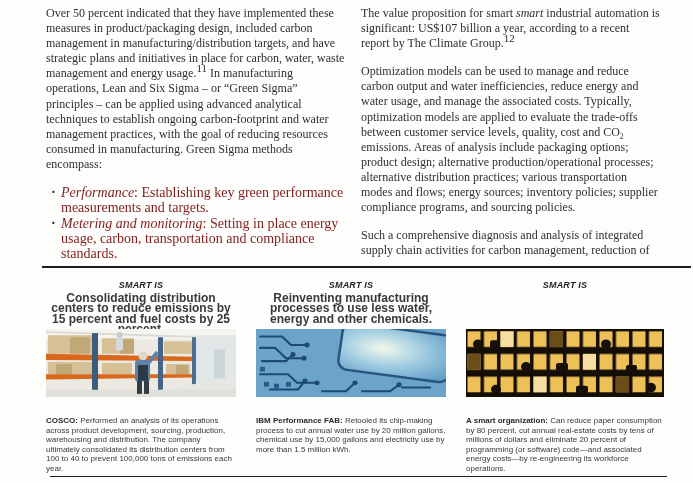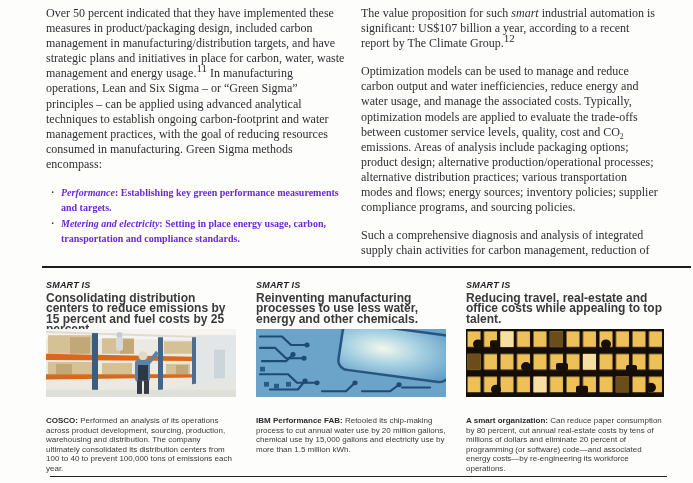--- a/index.html
+++ b/index.html
@@ -18,21 +18,21 @@
     display:flex;gap:15px;overflow:hidden;
   }
   .col{width:300px;color:#2f2f33;}
   .col p{margin:0 0 13px 0;font-size:12px;line-height:15.1px;}
   .col sup{font-size:11px;line-height:0;vertical-align:super;}
   .col sub{font-size:7.5px;line-height:0;vertical-align:sub;}
   .col em{font-style:italic;}
   ul.bullets{margin:12px 0 0 2px;padding:0;list-style:none;}
   ul.bullets li{
     position:relative;padding-left:13px;margin:0 0 1px 0;
-    font-size:10px;line-height:15.1px;color:#6d28d9;font-weight:bold;
+    font-size:14px;line-height:15.1px;color:#7f1d1d;
   }
   ul.bullets li::before{
     content:"\00B7";position:absolute;left:3px;top:0;font-weight:bold;color:#2f2f33;
   }
   ul.bullets .lead{font-style:italic;}
   
   .divider{
     position:absolute;left:42px;top:266px;width:649px;height:2px;
     border:0;margin:0;padding:0;
   }
@@ -45,44 +45,44 @@
     position:absolute;left:46px;top:280px;width:618px;
     display:flex;justify-content:space-between;
     font-family:"Liberation Sans", sans-serif;
   }
   .card{width:190px;}
   .card.wide{width:198px;}
   .card-head{
     font-size:9px;font-weight:bold;font-style:italic;
     color:#1f1f21;letter-spacing:.2px;margin-bottom:3px;
   }
-  .card-top{height:49px;overflow:hidden;}
+  .card-top{height:49px;overflow:hidden;text-align:center;}
   .card-desc{font-size:12px;line-height:10.3px;color:#39393b;font-weight:bold;}
   .photo{height:68px;overflow:hidden;}
   .photo svg{display:block;width:100%;height:100%;}
   .caption{
     margin:19px 0 0 0;font-size:8px;line-height:9.6px;color:#39393b;
   }
   .caption b{font-weight:bold;color:#2a2a2c;}
 </style>
 </head>
 <body>
 
 <div class="page">
 
   <div class="columns">
     <div class="col">
       <p><span>Over 50 percent indicated that they have implemented these measures in product/packaging design, included carbon management in manufacturing/distribution targets, and have strategic plans and initiatives in place for carbon, water, waste management and energy usage.</span><sup>11</sup><span>  In manufacturing operations, Lean and Six Sigma – or “Green Sigma” principles – can be applied using advanced analytical techniques to establish ongoing carbon-footprint and water management practices, with the goal of reducing resources consumed in manufacturing. Green Sigma methods encompass:</span></p>
       <ul class="bullets">
         <li><span class="lead">Performance</span><span>: Establishing key green performance measurements and targets.</span></li>
-        <li><span class="lead">Metering and electricity</span><span>: Setting in place energy usage, carbon, transportation and compliance standards.</span></li>
+        <li><span class="lead">Metering and monitoring</span><span>: Setting in place energy usage, carbon, transportation and compliance standards.</span></li>
       </ul>
     </div>
     <div class="col">
-      <p><span>The value proposition for such </span><em>smart</em><span> industrial automation is significant: US$107 billion a year, according to a recent report by The Climate Group.</span><sup>12</sup></p>
+      <p><span>The value proposition for smart </span><em>smart</em><span> industrial automation is significant: US$107 billion a year, according to a recent report by The Climate Group.</span><sup>12</sup></p>
       <p><span>Optimization models can be used to manage and reduce carbon output and water inefficiencies, reduce energy and water usage, and manage the associated costs. Typically, optimization models are applied to evaluate the trade-offs between customer service levels, quality, cost and CO</span><sub>2</sub><span> emissions. Areas of analysis include packaging options; product design; alternative production/operational processes; alternative distribution practices; various transportation modes and flows; energy sources; inventory policies; supplier compliance programs, and sourcing policies.</span></p>
       <p>Such a comprehensive diagnosis and analysis of integrated supply chain activities for carbon management, reduction of</p>
     </div>
   </div>
 
   <hr class="divider" style="background:#1c1c1c;">
 
   <div class="cards">
 
     <div class="card">
@@ -176,21 +176,20 @@
           </g>
           <rect x="84" y="0" width="112" height="50" rx="10" transform="rotate(8 140 25)" fill="url(#chipGlow)" stroke="#27557f" stroke-width="2.5"></rect>
         </svg>
       </div>
       <p class="caption"><b>IBM Performance FAB:</b><span> Retooled its chip-making process to cut annual water use by 20 million gallons, chemical use by 15,000 gallons and electricity use by more than 1.5 million kWh.</span></p>
     </div>
 
     <div class="card wide">
       <div class="card-top">
         <div class="card-head">SMART IS</div>
-        <div class="card-desc">Reducing travel, real-estate and office costs while appealing to top talent.</div>
       </div>
       <div class="photo">
         <svg viewBox="0 0 198 72" preserveAspectRatio="none" aria-hidden="true">
           <defs>
             <pattern id="winPat" width="16.5" height="24" patternUnits="userSpaceOnUse">
               <rect width="16.5" height="24" fill="#150e08"></rect>
               <rect x="1.5" y="2.5" width="13" height="16.5" fill="#eec158"></rect>
             </pattern>
           </defs>
           <rect width="198" height="72" fill="url(#winPat)"></rect>

